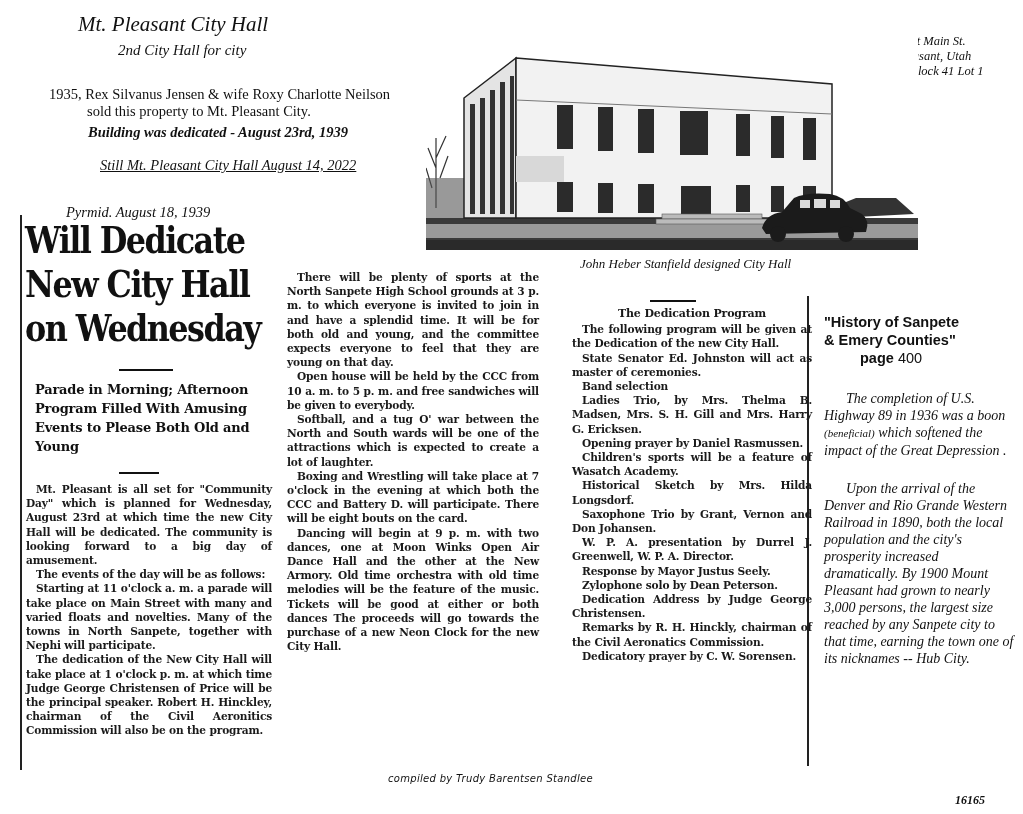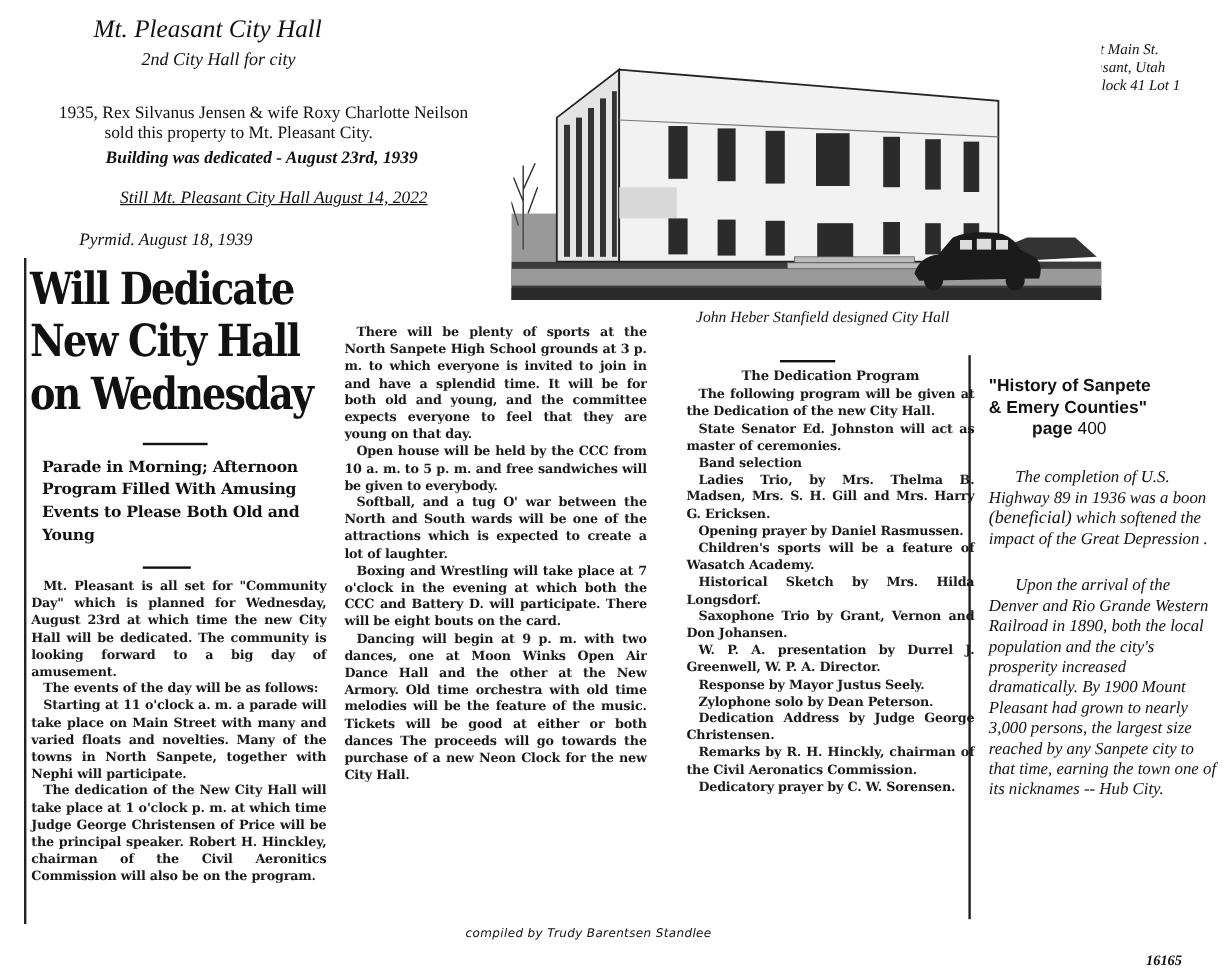--- a/index.html
+++ b/index.html
@@ -15,21 +15,21 @@
   .hdr-sale .l2 { padding-left: 38px; display: block; }
   .hdr-dedicated { left: 88px; top: 124px; font-size: 14.5px; font-style: italic; font-weight: bold; }
   .hdr-still { left: 100px; top: 157px; font-size: 14.5px; font-style: italic; text-decoration: underline; }
 
   .addr { left: 876px; top: 34px; font-size: 12.5px; font-style: italic; line-height: 15px; }
 
   
   .photo { left: 426px; top: 28px; width: 492px; height: 222px; background: #fff; overflow: hidden; }
   .photo svg { display: block; }
   .caption { left: 580px; top: 256px; font-size: 13px; font-style: italic; }
-  .pyr { left: 66px; top: 192px; font-size: 14.5px; font-style: italic; font-family: "Liberation Serif", serif; }
+  .pyr { left: 66px; top: 204px; font-size: 14.5px; font-style: italic; font-family: "Liberation Serif", serif; }
   .vline { background: #222; width: 2px; }
   .headline { left: 25px; top: 218px; font-family: "DejaVu Serif", serif; font-weight: bold;
               font-size: 37px; line-height: 44px; letter-spacing: -1.8px; transform: scaleX(0.86); transform-origin: left top; white-space: nowrap; }
   .dash { height: 2px; background: #111; }
   .subhead { left: 35px; top: 380px; width: 240px; font-family: "DejaVu Serif", serif; font-weight: bold;
              font-size: 13px; line-height: 19px; letter-spacing: -0.2px; }
   .col { font-family: "DejaVu Serif", serif; font-weight: bold; font-size: 10.6px; line-height: 14.2px;
          text-align: justify; color: #1a1a1a; letter-spacing: -0.15px; }
   .col p { text-indent: 10px; }
   .col1 { left: 26px; top: 482px; width: 246px; }
@@ -38,21 +38,21 @@
   .col3 .ptitle { text-align: center; text-indent: 0; font-size: 11px; margin-bottom: 1px; }
 
   
   .hist { left: 824px; top: 313px; width: 190px; font-family: "Liberation Sans", sans-serif; font-weight: bold; font-size: 14.5px; line-height: 18px; }
   .hist .pg { display: block; padding-left: 36px; }
   .hist .pgnum { font-weight: normal; }
   .note { font-style: italic; font-size: 14px; line-height: 17px; width: 190px; }
   .note1 { left: 824px; top: 390px; }
   .note2 { left: 824px; top: 480px; }
   .note p { text-indent: 22px; }
-  .small-par { font-size: 15px; }
+  .small-par { font-size: 11px; }
 
   .compiled { left: 388px; top: 773px; font-family: "DejaVu Sans", sans-serif; font-style: italic; font-size: 10px; letter-spacing: 0.3px; }
   .docnum { left: 955px; top: 793px; font-style: italic; font-weight: bold; font-size: 12px; }
 </style>
 </head>
 <body>
 
 <div class="abs hdr-title">Mt. Pleasant City Hall</div>
 <div class="abs hdr-sub">2nd City Hall for city</div>
 <div class="abs hdr-sale">

